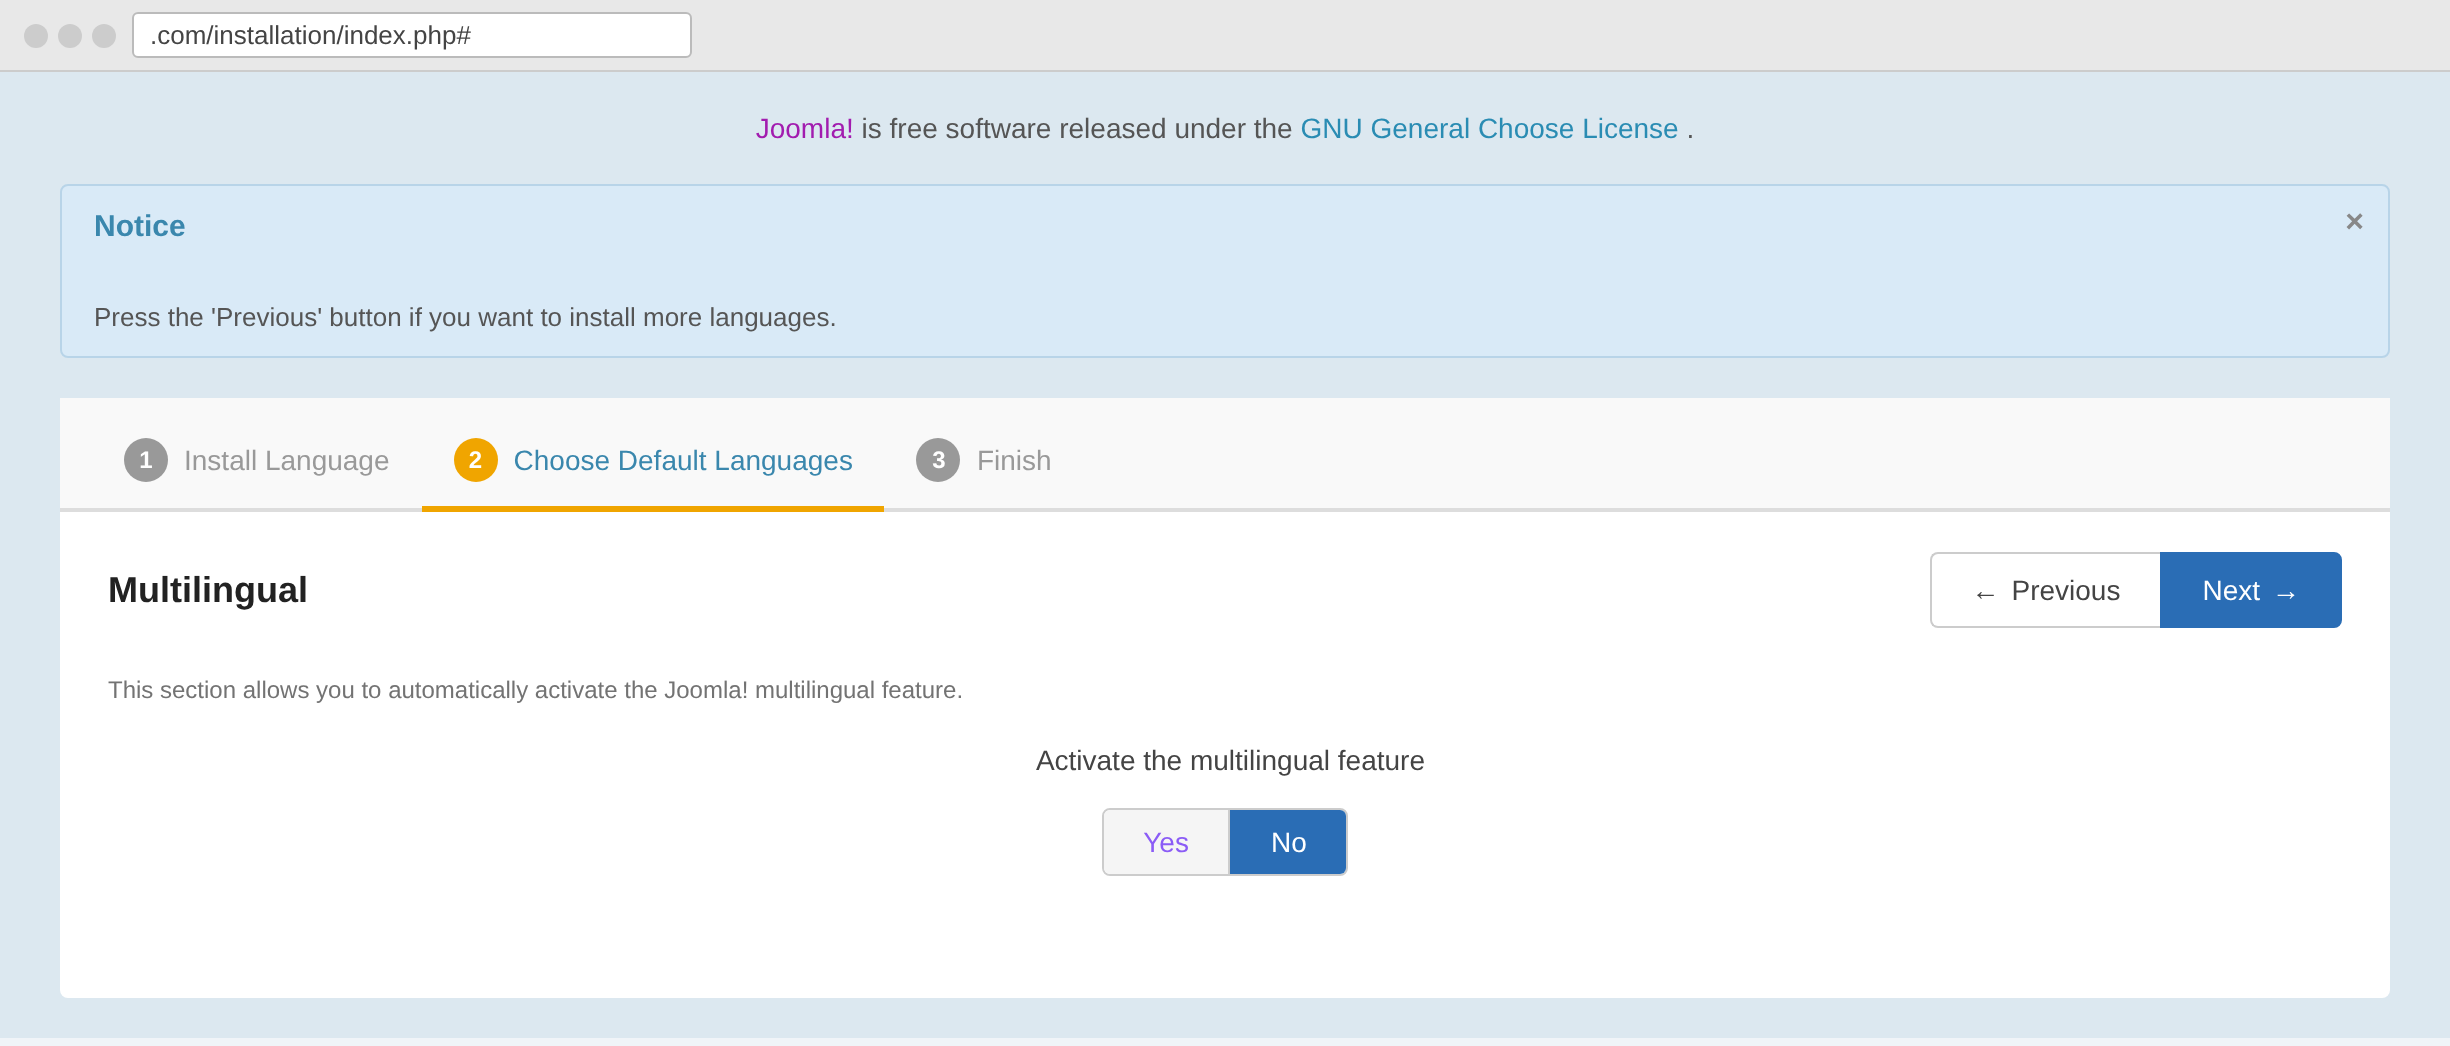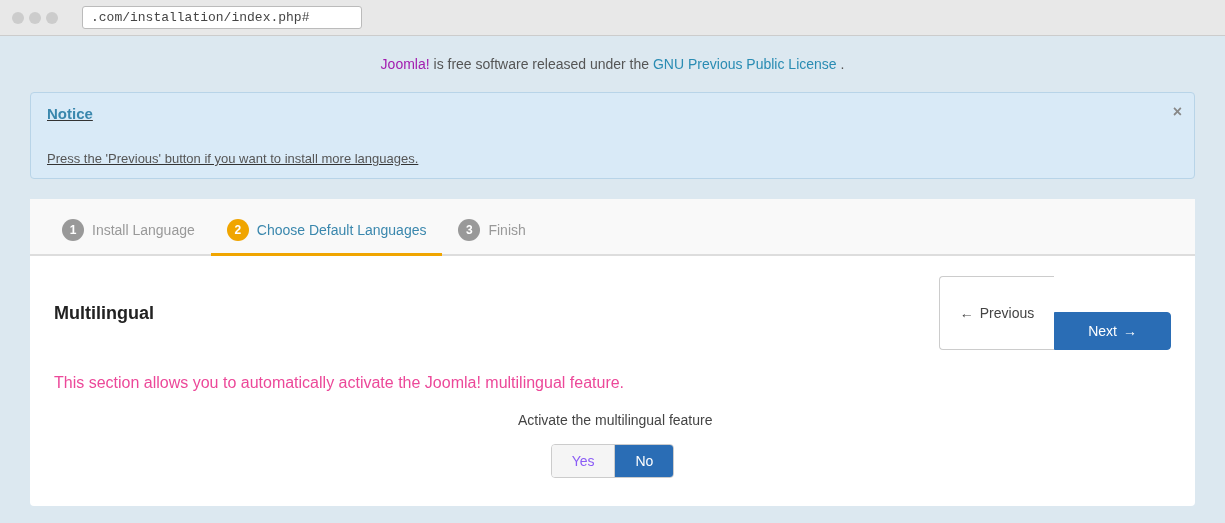--- a/index.html
+++ b/index.html
@@ -10,22 +10,21 @@
       color: #333;
     }
 
     
     .browser-bar {
       background: #e8e8e8;
       padding: 6px 12px;
       border-bottom: 1px solid #ccc;
       display: flex;
       align-items: center;
-      gap: 24px;
-      font-family: Liberation Mono, monospace;
+      gap: 8px;
     }
     .browser-controls {
       display: flex;
       gap: 5px;
     }
     .browser-dot {
       width: 12px; height: 12px;
       border-radius: 50%;
       background: #ccc;
     }
@@ -47,21 +46,20 @@
     }
 
     
     .notice-bar {
       background: #d9eaf7;
       border: 1px solid #b8d4e8;
       border-radius: 4px;
       padding: 12px 16px;
       margin-bottom: 20px;
       position: relative;
-      text-decoration: underline;
     }
     .notice-bar .notice-title {
       color: #3a87ad;
       font-weight: bold;
       font-size: 15px;
       margin-bottom: 4px;
     }
     .notice-bar .notice-text {
       color: #555;
       font-size: 13px;
@@ -174,34 +172,33 @@
       font-size: 14px;
       color: #444;
       display: flex;
       align-items: center;
       gap: 6px;
     }
     .btn-next {
       background: #2a6db5;
       border: 1px solid #2a6db5;
       border-radius: 0 4px 4px 0;
-      padding: 10px 33px;
+      padding: 10px 20px;
       cursor: pointer;
       font-size: 14px;
       color: white;
       display: flex;
       align-items: center;
       gap: 6px;
-      margin-top: 36px;
     }
 
     
     .section-desc {
-      color: #ec4899;
-      font-size: 16px;
+      color: #737373;
+      font-size: 12px;
       margin-bottom: 20px;
     }
 
     
     .form-row {
       display: flex;
       align-items: center;
       gap: 16px;
       margin-bottom: 8px;
       flex-direction: column;
@@ -246,21 +243,21 @@
     <div class="browser-dot"></div>
   </div>
   <div class="address-bar">.com/installation/index.php#</div>
 </div>
 
 <div class="page-wrapper">
 
   <div class="info-line">
     <span class="brand">Joomla!</span>
     <span> is free software released under the </span>
-    <a class="license-link" href="#">GNU Previous Public License</a>
+    <a class="license-link" href="#">GNU General Choose License</a>
     <span>.</span>
   </div>
 
   <div class="notice-bar">
     <div class="notice-title">Notice</div>
     <div class="notice-text">Press the 'Previous' button if you want to install more languages.</div>
     <button class="notice-close">×</button>
   </div>
 
   <div class="main-content">

